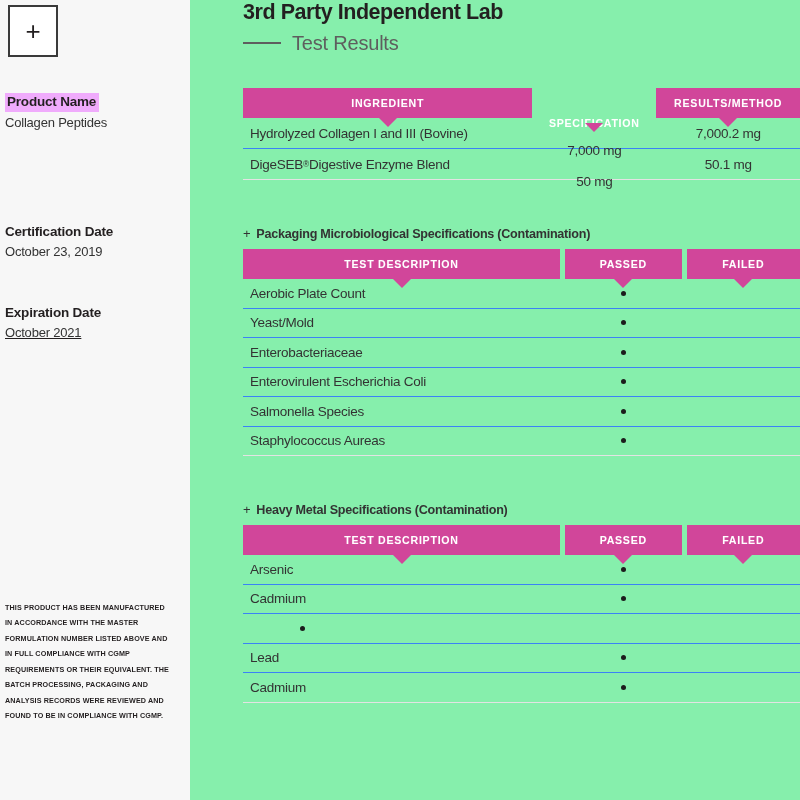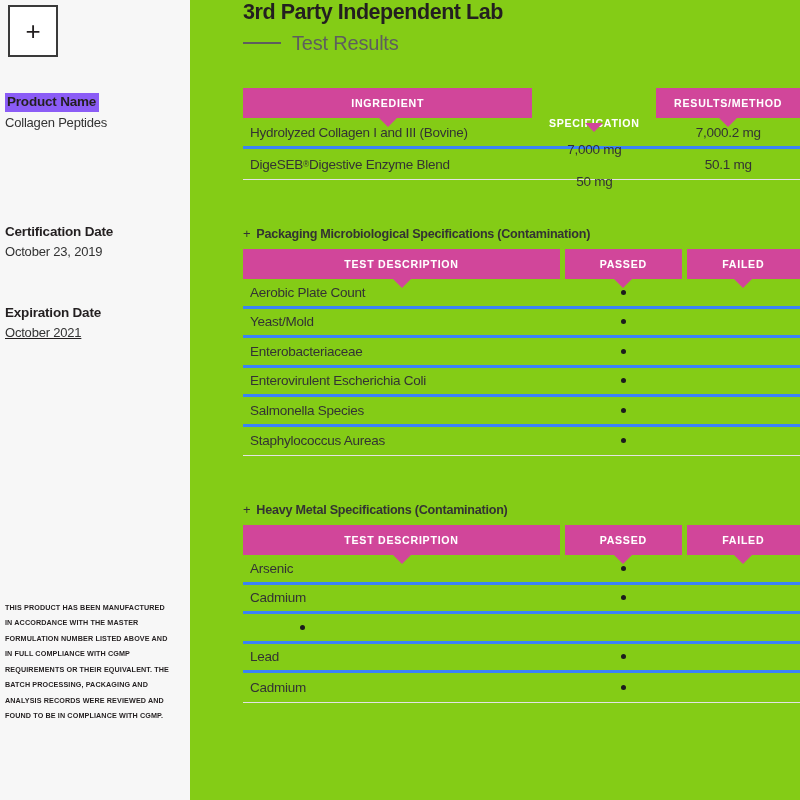--- a/index.html
+++ b/index.html
@@ -52,21 +52,21 @@
 
   .field-label {
     font-size: 13.5px;
     font-weight: bold;
     letter-spacing: -0.2px;
     color: #231f20;
     line-height: 1.25;
     display: inline-block;
   }
   .field-label.highlight {
-    background: #8b5cf6;
+    background: #f0abfc;
     color: #231f20;
     padding: 1px 3px 1px 2px;
   }
   .field-value {
     font-size: 13px;
     font-weight: 400;
     color: #333333;
     line-height: 1.3;
     margin-top: 3px;
     letter-spacing: -0.2px;
@@ -88,21 +88,21 @@
     letter-spacing: 0.12px;
     color: #231f20;
     text-transform: uppercase;
   }
 
   
   #main {
     position: absolute;
     left: 190px; top: 0;
     width: 610px; height: 800px;
-    background: #84cc16;
+    background: #86efac;
   }
 
   #title-block { position: absolute; left: 53px; top: 0px; }
   #doc-title {
     font-size: 21.5px;
     font-weight: bold;
     letter-spacing: -0.45px;
     color: #231f20;
     line-height: 1.2;
   }
@@ -171,21 +171,21 @@
     width: 0; height: 0;
     border-left: 9px solid transparent;
     border-right: 9px solid transparent;
     border-top: 9px solid #d1469a;
   }
 
   .trow {
     display: flex;
     gap: 5px;
     align-items: center;
-    border-bottom: 3px solid #3b82f6;
+    border-bottom: 1px solid #3b82f6;
   }
   .trow:last-child { border-bottom: 1px solid #e3e3e3; }
 
   .td {
     font-size: 13.5px;
     color: #333333;
     letter-spacing: -0.25px;
     display: flex;
     align-items: center;
   }

